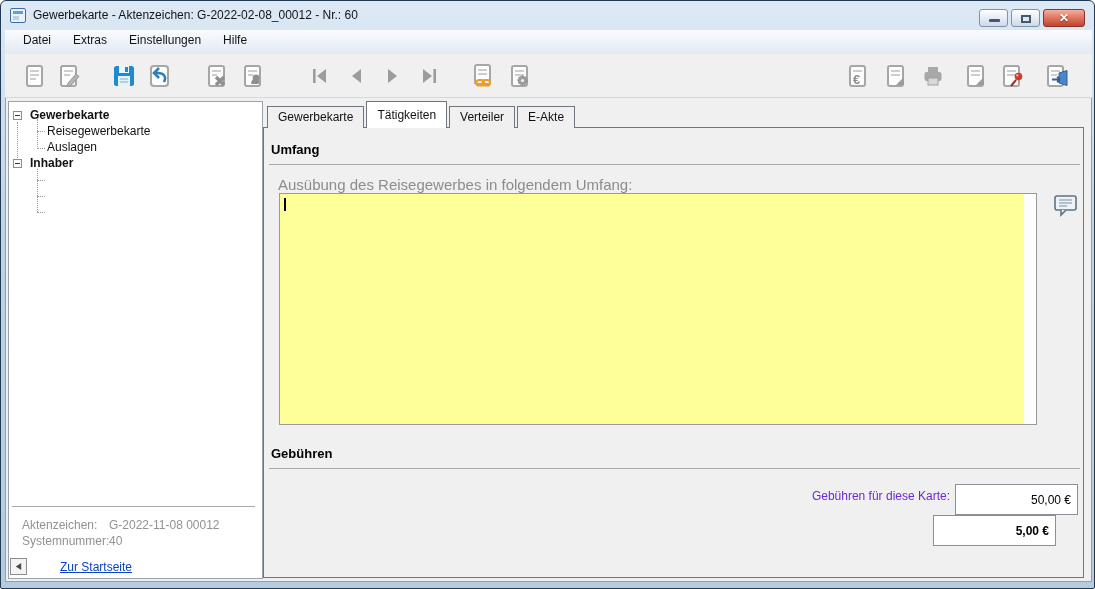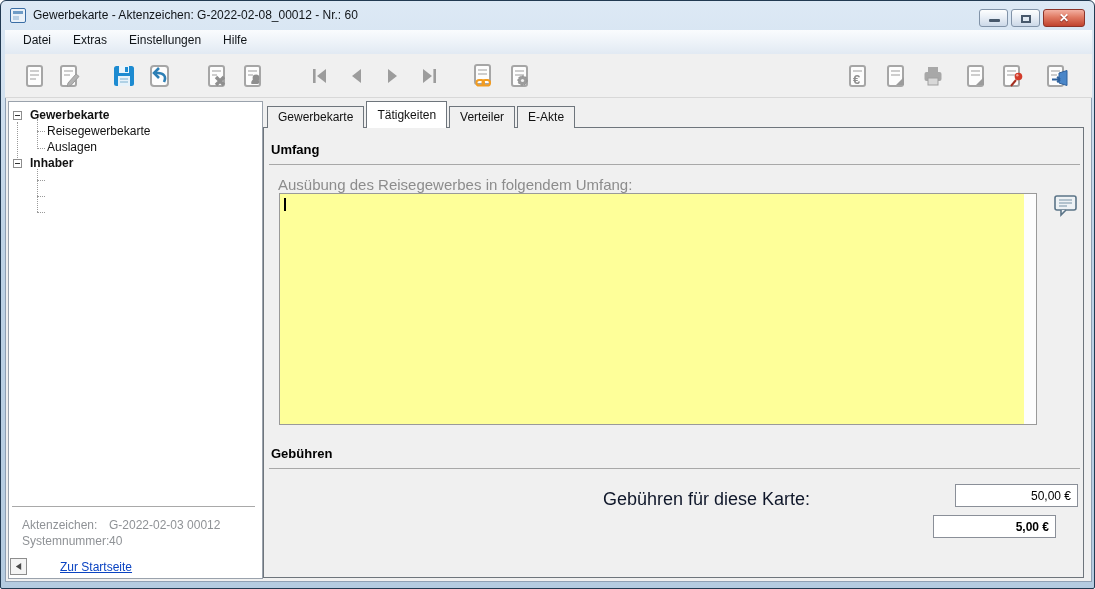--- a/index.html
+++ b/index.html
@@ -54,22 +54,22 @@
     border:1px solid #6e757c; border-bottom:none; margin-right:2px; cursor:default; }
   .tab.active { height:27px; line-height:26px; background:#fff; position:relative; z-index:4; }
   .tabpanel { position:absolute; left:262px; top:126px; width:821px; height:451px; background:#f0f0f0; border:1px solid #6e757c; z-index:1; }
   .h1 { position:absolute; font-size:13px; font-weight:bold; color:#000; }
   .hline { position:absolute; height:0; border-top:1px solid #a8a8a8; }
   .fieldlabel-gray { position:absolute; font-size:15px; color:#8c8c8c; white-space:nowrap; }
   .yellowarea { position:absolute; left:15px; top:65px; width:758px; height:232px; background:#feff99; border:1px solid #9a9a9a; }
   .yellowarea .track { position:absolute; right:0; top:0; width:12px; height:100%; background:#fdfdfd; }
   .caret { position:absolute; left:4px; top:4px; width:1.5px; height:13px; background:#000; }
   .bubble { position:absolute; left:789px; top:66px; width:26px; height:24px; }
-  .feelabel { position:absolute; font-size:18px; color:#0f172a; text-align:left; width:347px; white-space:nowrap; }
-  .feeinput { position:absolute; width:123px; height:23px; border:1px solid #8a8f98; background:#fff;
+  .feelabel { position:absolute; font-size:12px; color:#6d28d9; text-align:right; width:347px; white-space:nowrap; }
+  .feeinput { position:absolute; width:123px; height:31px; border:1px solid #8a8f98; background:#fff;
     font-family:"Liberation Sans", sans-serif; font-size:12px; text-align:right; padding-right:6px; color:#000; }
 </style>
 </head>
 <body>
 
 <div class="frame">
 
   <div class="titlebar">
     <div class="appicon"></div>
     <span class="wtitle">Gewerbekarte - Aktenzeichen: G-2022-02-08_00012 - Nr.: 60</span>
@@ -241,21 +241,21 @@
   <div class="vdot" style="left:36px; top:168px; height:43px;"></div>
   <div class="hdot" style="left:36px; top:179px; width:8px;"></div>
   <div class="tnode" style="left:46px; top:172px;"></div>
   <div class="hdot" style="left:36px; top:195px; width:8px;"></div>
   <div class="tnode" style="left:46px; top:188px;"></div>
   <div class="hdot" style="left:36px; top:211px; width:8px;"></div>
   <div class="tnode" style="left:46px; top:204px;"></div>
 
   <div class="sep" style="left:11px; top:505px; width:243px;"></div>
   <div class="statustxt" style="left:13px; top:517px;">Aktenzeichen:</div>
-  <div class="statustxt" style="left:100px; top:517px;">G-2022-02-03 00012</div>
+  <div class="statustxt" style="left:100px; top:517px;">G-2022-11-08 00012</div>
   <div class="statustxt" style="left:13px; top:533px;">Systemnummer:</div>
   <div class="statustxt" style="left:100px; top:533px;">40</div>
   <div class="backbtn" style="left:9px; top:557px;">
     <svg viewBox="0 0 10 10">
         <path d="M8 1v8L2 5z" fill="#4a4a4a"></path>
       </svg>
   </div>
   <a class="homelink" style="left:31px; top:559px;">Zur Startseite</a>
 
   <div class="tabstrip">

